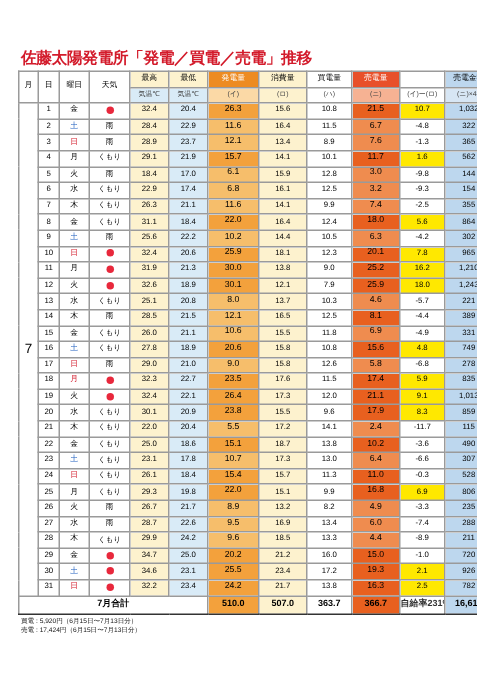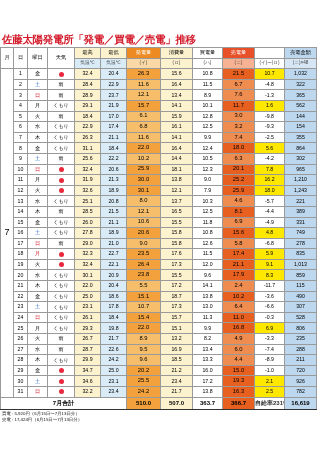--- a/index.html
+++ b/index.html
@@ -12,21 +12,21 @@
     height: 450px;
     overflow: hidden;
     font-family: "Liberation Sans", "DejaVu Sans", sans-serif;
     color: #000;
   }
   .page {
     position: relative;
     width: 318px;
     height: 450px;
     box-sizing: border-box;
-    padding: 33px 6px 0 0;
+    padding: 33px 6px 0 12px;
   }
   .title {
     font-size: 10.5px;
     font-weight: bold;
     color: #d31b2b;
     letter-spacing: -0.3px;
     white-space: nowrap;
     margin: 0 0 2px 2px;
     line-height: 12px;
   }

